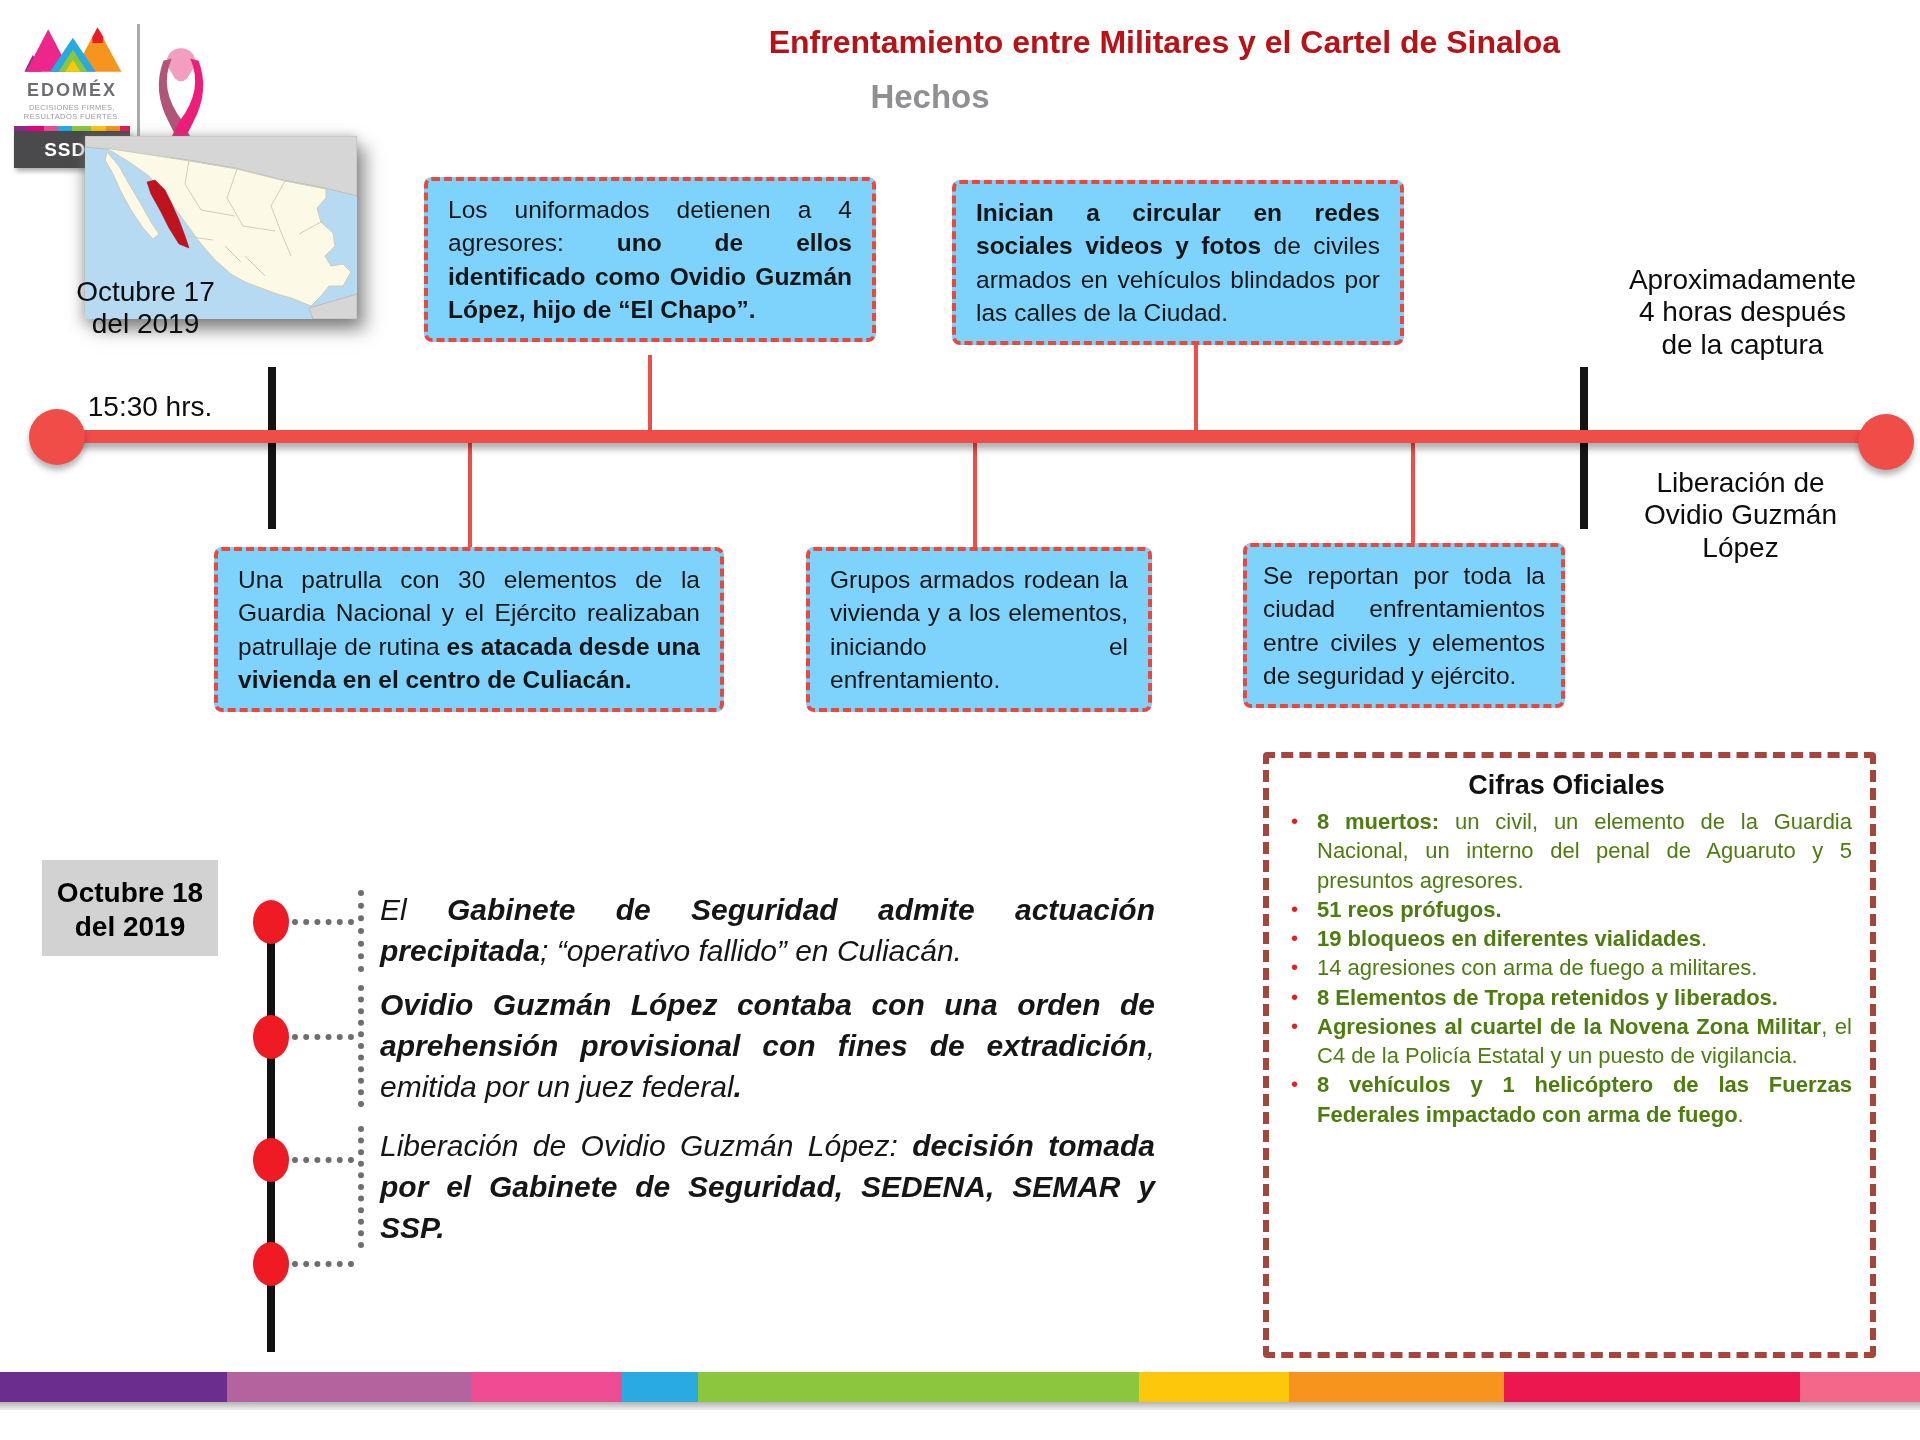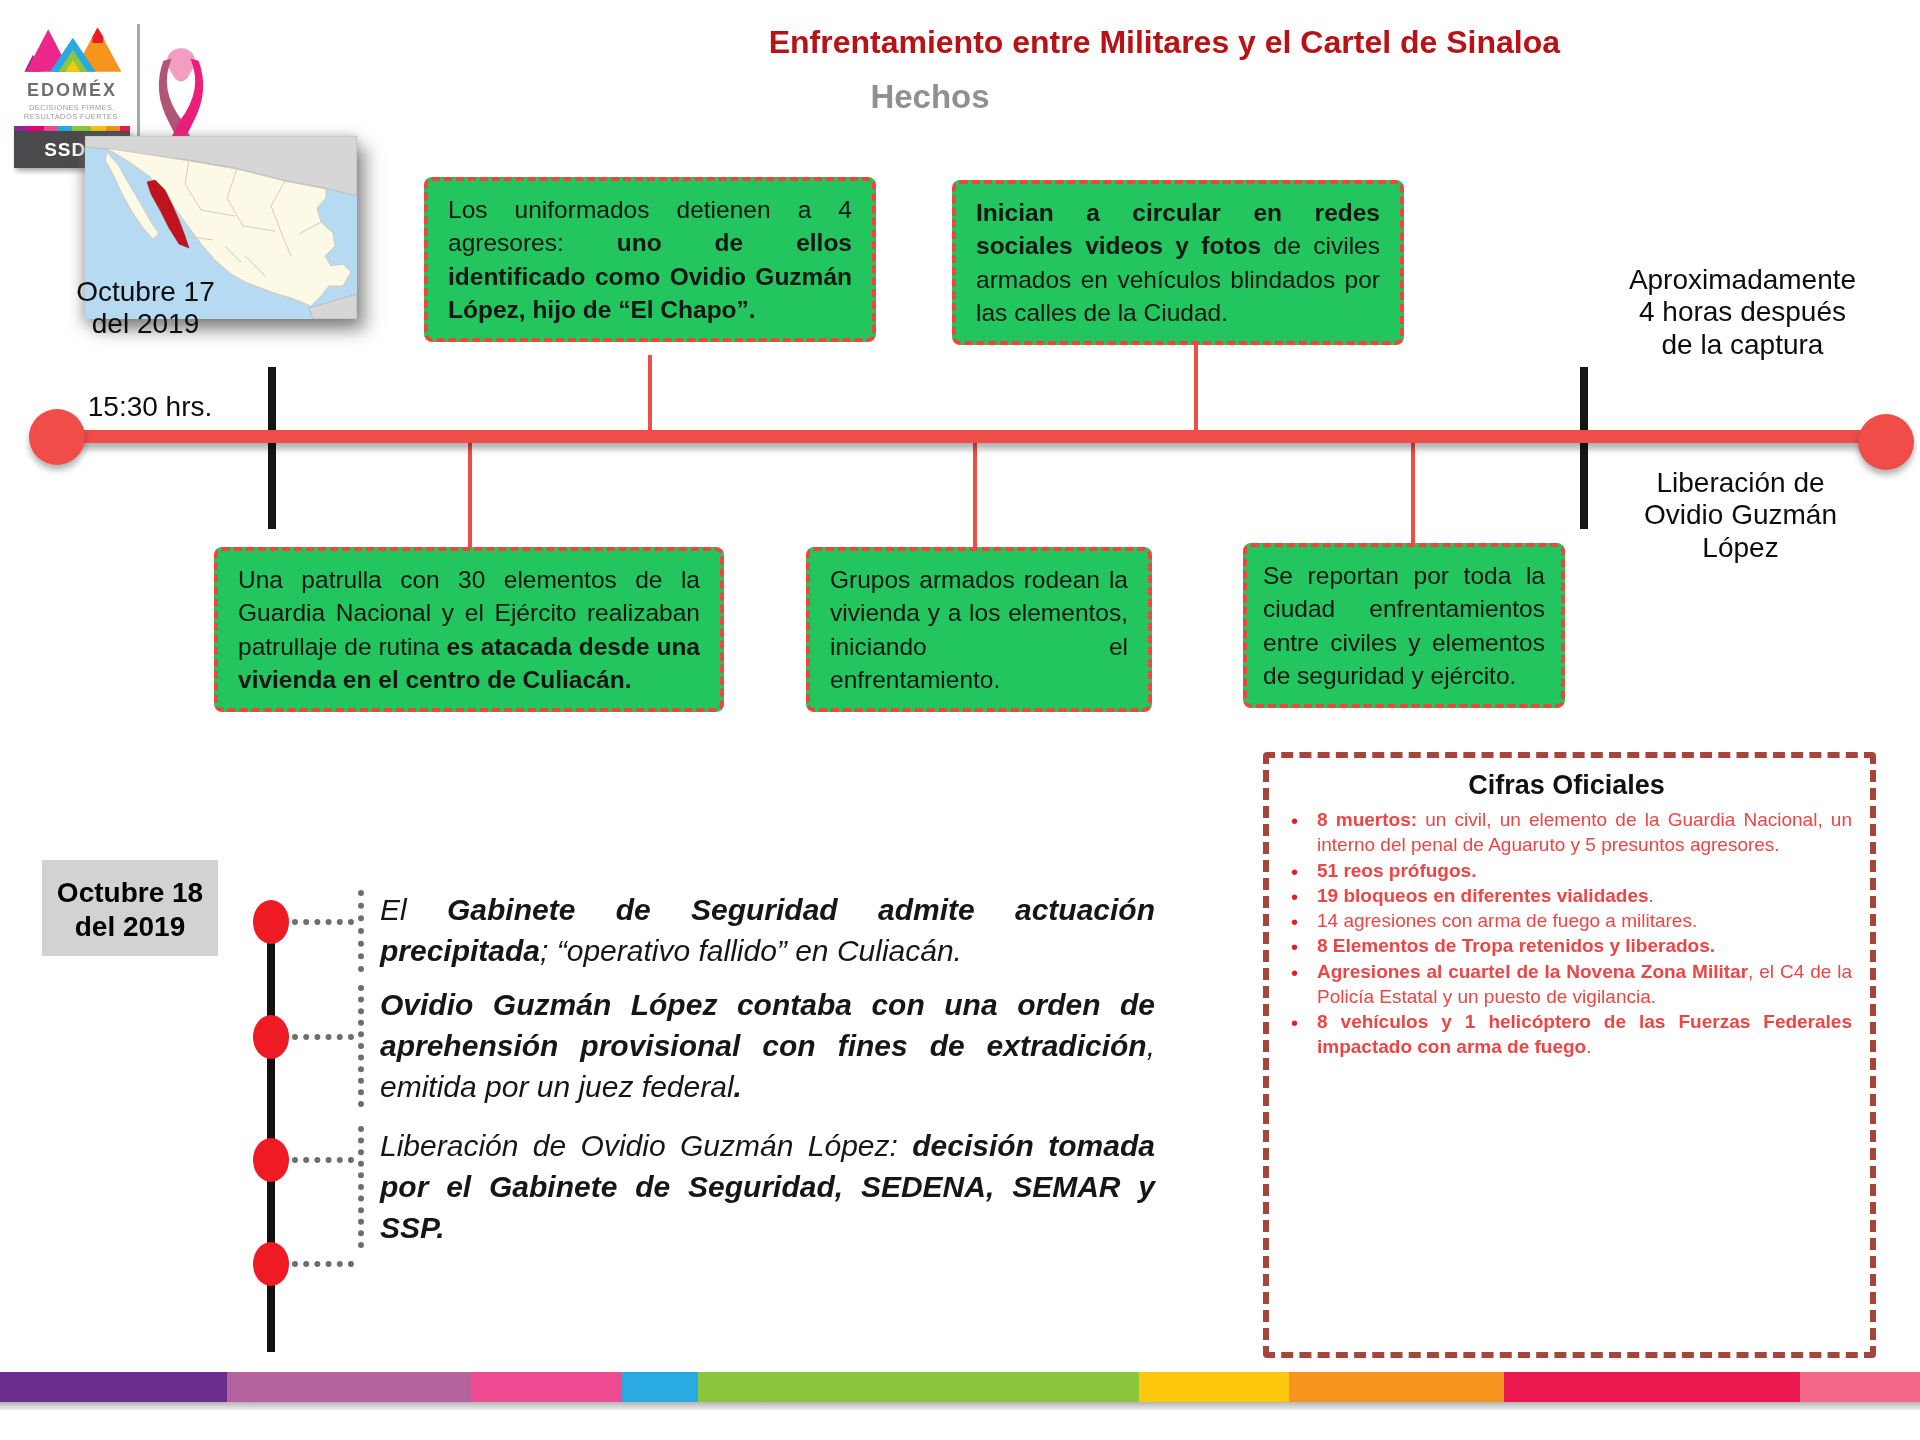--- a/index.html
+++ b/index.html
@@ -20,34 +20,34 @@
 
   
   .map-wrap{left:85px;top:136px;width:272px;height:183px;box-shadow:9px 11px 16px rgba(70,70,70,.55),-5px 6px 12px rgba(110,110,110,.35),0 -3px 8px rgba(140,140,140,.25);}
 
   
   .tl-bar{left:55px;top:430px;width:1833px;height:13px;background:#f04c48;box-shadow:0 6px 7px rgba(0,0,0,.32);z-index:4;}
   .tl-circle{width:56px;height:56px;border-radius:50%;background:#f04c48;box-shadow:0 5px 6px rgba(0,0,0,.3);z-index:4;}
   .tick{width:8px;background:#151515;z-index:3;}
   .connector{width:4px;background:#f04c48;z-index:2;}
   .tl-label{font-weight:400;font-size:28px;line-height:1.16;color:#0d0d0d;text-align:center;white-space:pre-line;}
-  .dashedbox{border:4px dashed #ef463c;border-radius:8px;padding:12px 20px;font-size:24.5px;line-height:1.36;color:#161616;text-align:justify;background:#22c55e;z-index:5;}
+  .dashedbox{border:4px dashed #ef463c;border-radius:8px;padding:12px 20px;font-size:24.5px;line-height:1.36;color:#161616;text-align:justify;background:#7dd3fc;z-index:5;}
 
   
   .date2-box{left:42px;top:860px;width:176px;height:96px;background:#d2d2d2;text-align:center;font-size:28px;font-weight:700;line-height:1.2;white-space:pre-line;padding-top:16px;box-sizing:border-box;}
   .vline2{left:267px;top:912px;width:8px;height:440px;background:#111111;}
   .dot2{width:36px;height:44px;border-radius:50%;background:#ee1b24;z-index:3;}
   .hdot{height:0;border-top:6px dotted #6e6e6e;z-index:2;}
   .event-text{font-size:30px;line-height:1.36;color:#161616;text-align:justify;border-left:6px dotted #6e6e6e;padding-left:16px;font-style:italic;}
 
   
   .cifras-box{left:1263px;top:752px;width:613px;height:606px;border:6px dashed #a8453a;border-radius:4px;box-sizing:border-box;padding:8px 18px 8px 12px;background:#ffffff;}
   .cifras-title{text-align:center;font-size:27px;font-weight:700;color:#111111;margin:4px 0 6px 0;}
   .cifras-list{list-style:none;margin:0;padding:0;}
-  .cifras-list li{position:relative;padding-left:36px;font-size:19px;line-height:1.33;color:#ef4444;text-align:justify;}
+  .cifras-list li{position:relative;padding-left:36px;font-size:22px;line-height:1.33;color:#4d7c0f;text-align:justify;}
   .cifras-list li::before{content:"\2022";position:absolute;left:10px;top:1px;font-size:20px;color:#e41f23;}
 
   
   .stripe-seg{top:1372px;height:30px;z-index:2;}
   .stripe-shadow{left:0;top:1400px;width:1920px;height:10px;background:linear-gradient(180deg,rgba(90,90,90,.55),rgba(150,150,150,.15));}
   .st1{left:0;width:227px;} .st2{left:227px;width:244px;} .st3{left:471px;width:151px;}
   .st4{left:622px;width:76px;} .st5{left:698px;width:441px;} .st6{left:1139px;width:150px;}
   .st7{left:1289px;width:215px;} .st8{left:1504px;width:296px;} .st9{left:1800px;width:120px;}
 </style>
 </head>

